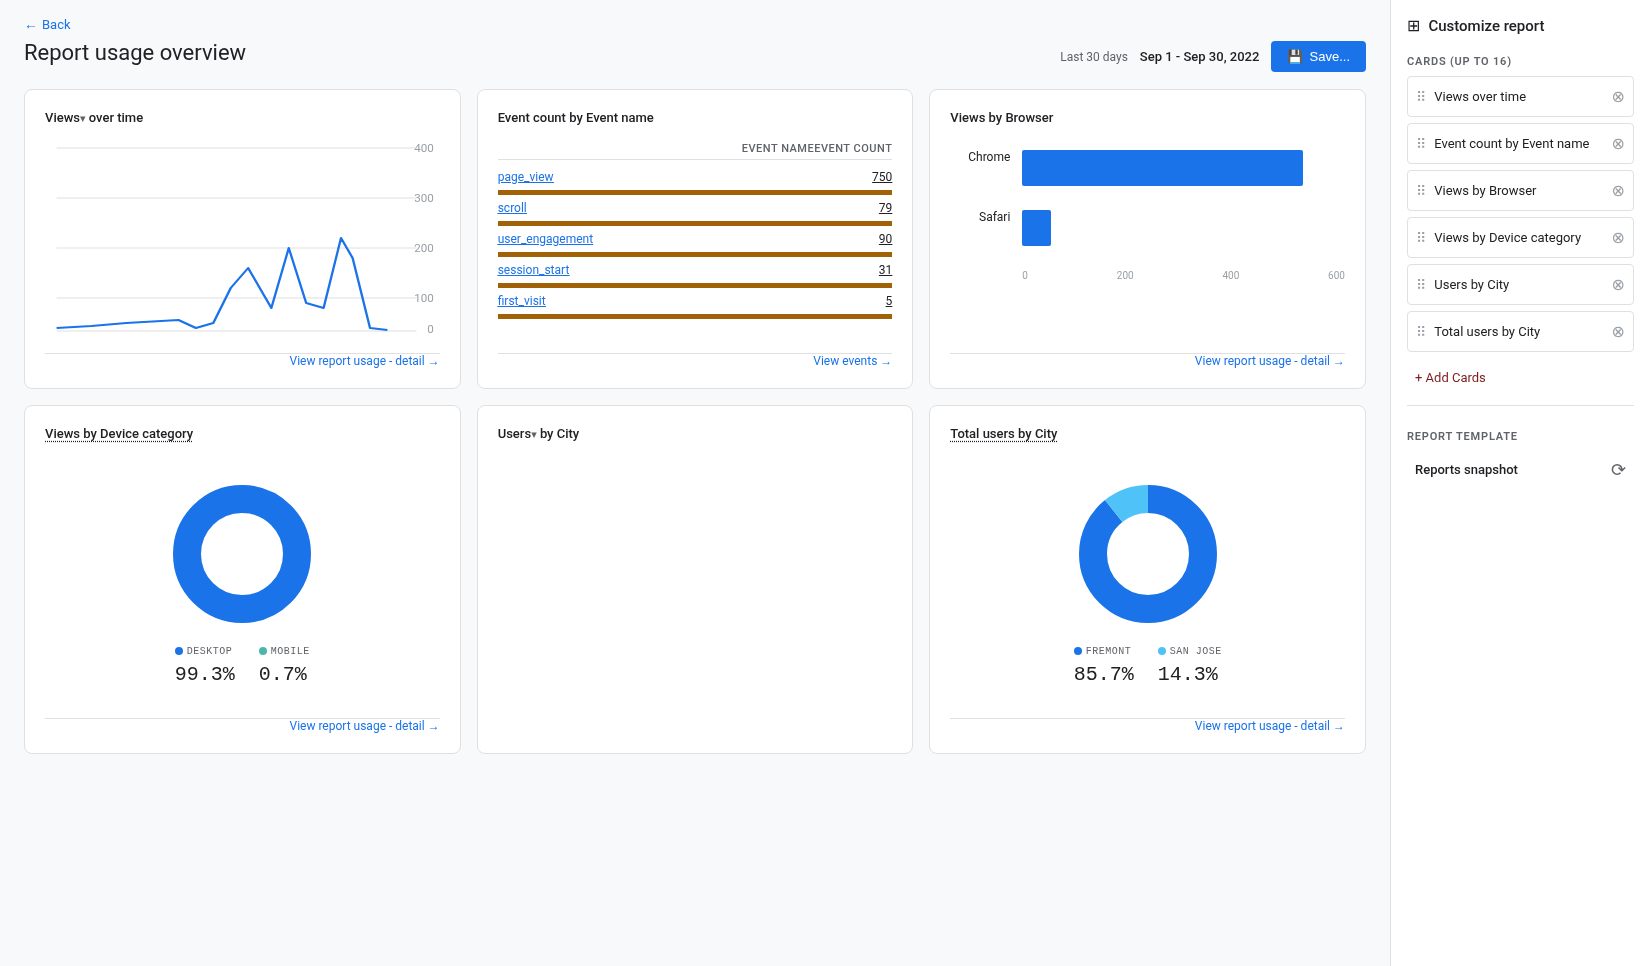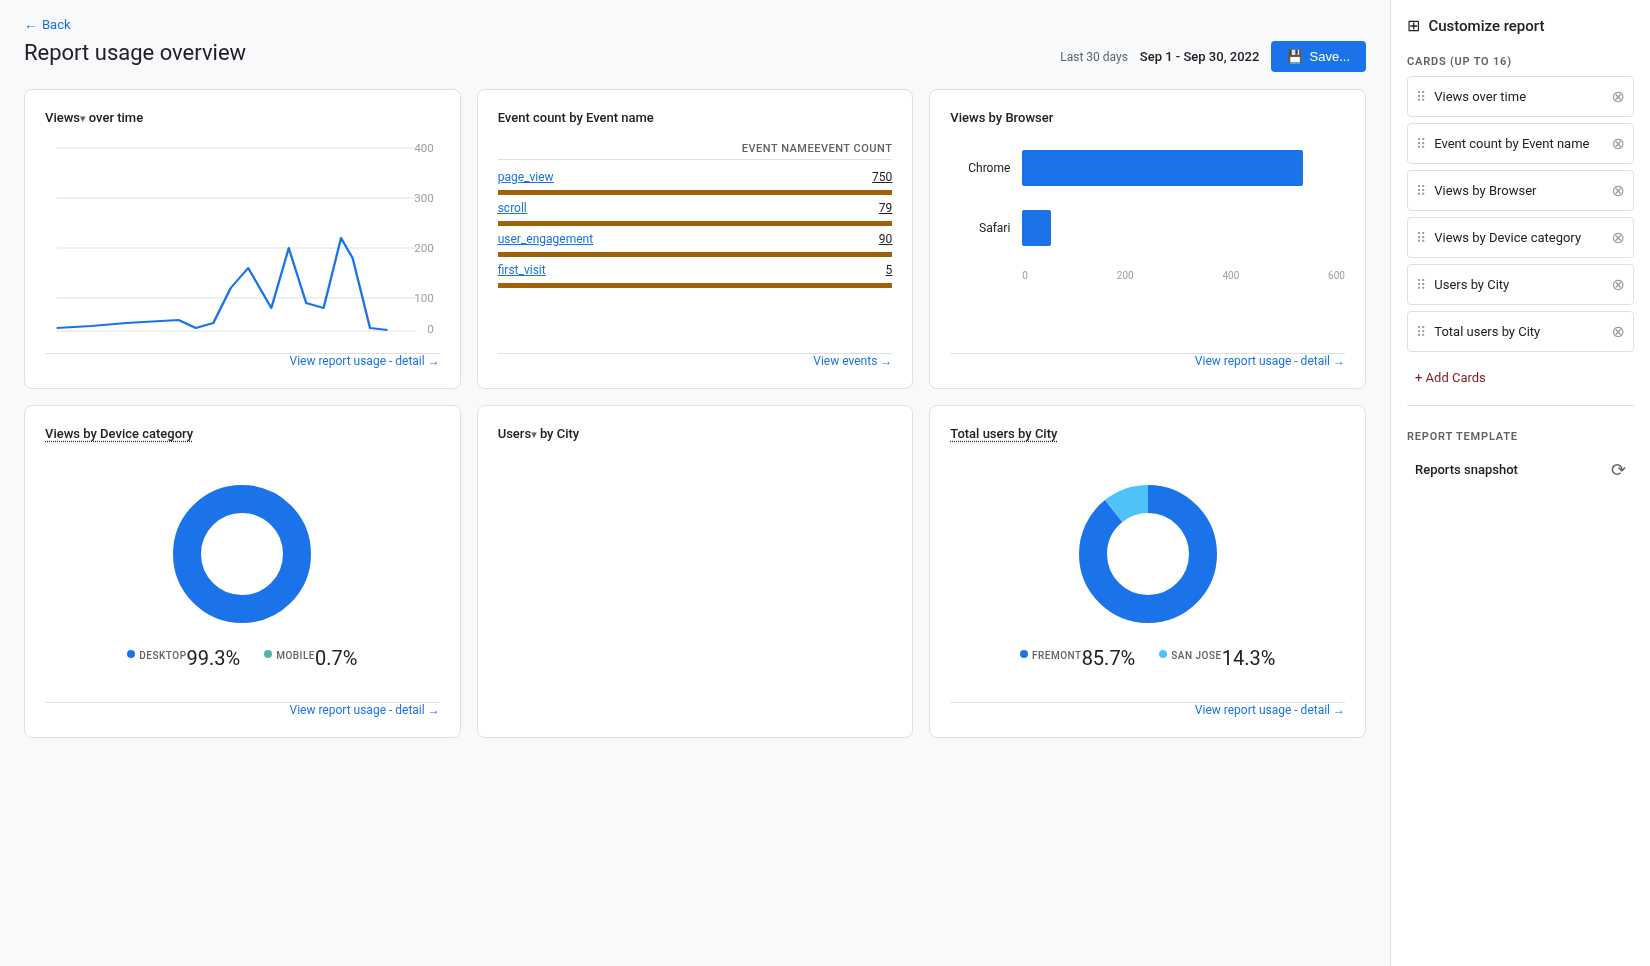--- a/index.html
+++ b/index.html
@@ -32,30 +32,30 @@
 
     
     .event-table { width: 100%; }
     .event-table-header { display: flex; justify-content: flex-end; font-size: 11px; color: #5f6368; font-weight: 500; padding: 4px 0; border-bottom: 1px solid #e0e0e0; margin-bottom: 4px; letter-spacing: 0.5px; }
     .event-row { display: flex; justify-content: space-between; align-items: center; padding: 6px 0; border-bottom: 5px solid #a16207; text-decoration: underline; }
     .event-name { color: #1a73e8; font-size: 12px; text-decoration: underline; cursor: pointer; }
     .event-count { font-size: 12px; color: #202124; }
 
     
     .bar-chart { padding: 12px 0; }
-    .bar-row { display: flex; align-items: center; margin-bottom: 24px; }
+    .bar-row { display: flex; align-items: flex-start; margin-bottom: 24px; }
     .bar-label { width: 60px; font-size: 12px; color: #202124; text-align: right; margin-right: 12px; flex-shrink: 0; }
     .bar-track { flex: 1; position: relative; }
     .bar-fill { height: 36px; background: #1a73e8; border-radius: 2px; }
     .bar-axis { display: flex; justify-content: space-between; font-size: 10px; color: #9aa0a6; margin-top: 4px; padding-left: 72px; }
 
     
     .donut-container { display: flex; flex-direction: column; align-items: center; padding: 20px 0; }
     .donut-legend { display: flex; gap: 24px; margin-top: 12px; }
-    .legend-item { display: flex; align-items: center; }
+    .legend-item { display: flex; flex-direction: column; align-items: flex-start; font-family: Liberation Mono, monospace; }
     .legend-dot { width: 8px; height: 8px; border-radius: 50%; display: inline-block; margin-bottom: 4px; }
     .legend-label { font-size: 10px; color: #5f6368; letter-spacing: 0.5px; font-weight: 500; margin-bottom: 2px; }
     .legend-value { font-size: 20px; color: #202124; font-weight: 400; }
 
     
     .city-table-header { display: flex; justify-content: space-between; font-size: 11px; color: #5f6368; font-weight: 500; padding: 4px 0; border-bottom: 1px solid #e0e0e0; margin-bottom: 4px; letter-spacing: 0.5px; }
     .city-row { display: flex; justify-content: space-between; align-items: center; padding: 6px 0; border-bottom: 1px solid #f0f0f0; }
     .city-name { color: #1a73e8; font-size: 12px; text-decoration: underline; cursor: pointer; }
     .city-users { font-size: 12px; color: #202124; }
 
@@ -151,20 +151,24 @@
   </div>
               <div class="event-row">
     <span class="event-name">scroll</span>
     <span class="event-count">79</span>
   </div>
               <div class="event-row">
     <span class="event-name">user_engagement</span>
     <span class="event-count">90</span>
   </div>
               <div class="event-row">
+    <span class="event-name">session_start</span>
+    <span class="event-count">31</span>
+  </div>
+              <div class="event-row">
     <span class="event-name">first_visit</span>
     <span class="event-count">5</span>
   </div>
             </div>
         </div>
         <div class="chart-footer" style="margin-top:auto">
           <a class="chart-link">View events →</a>
         </div>
       </div>
 

